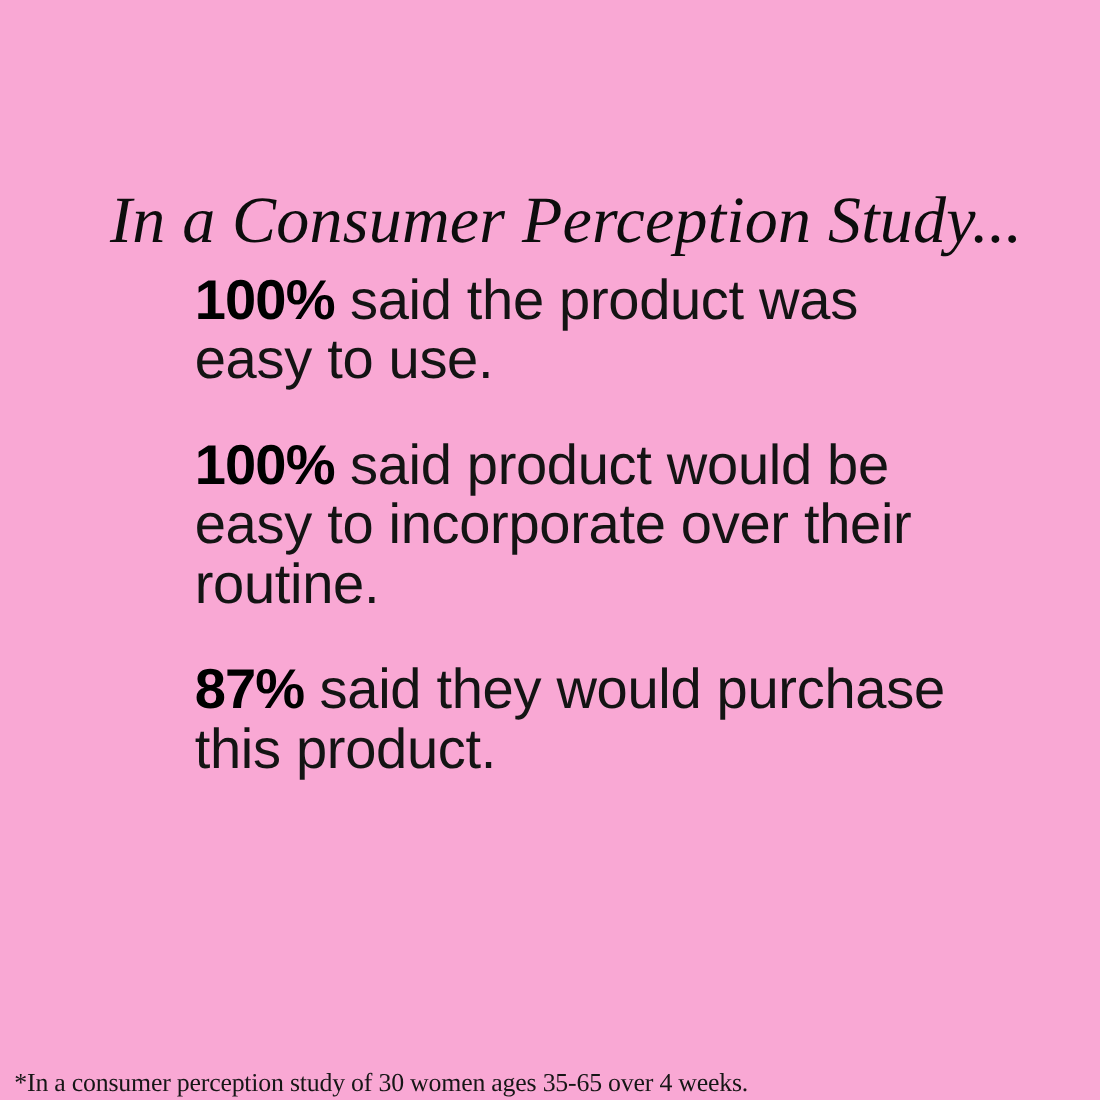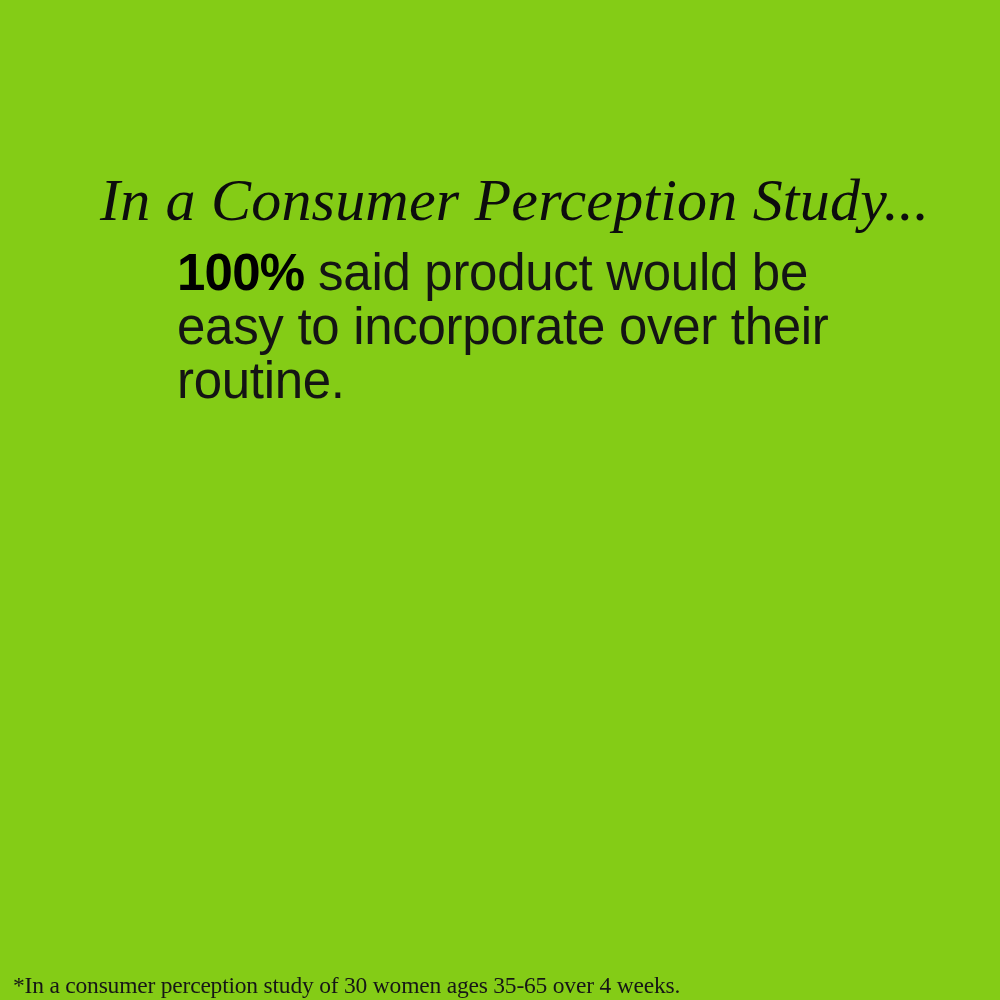--- a/index.html
+++ b/index.html
@@ -10,21 +10,21 @@
   }
   body {
     font-family: "Liberation Sans", sans-serif;
     -webkit-font-smoothing: antialiased;
   }
 
   .canvas {
     position: relative;
     width: 1000px;
     height: 1000px;
-    background: #84cc16;
+    background: #f9a8d4;
     overflow: hidden;
     box-sizing: border-box;
   }
 
   
   .headline {
     position: absolute;
     left: 100px;
     top: 126px;
     width: 810px;
@@ -86,24 +86,30 @@
 </style>
 </head>
 <body>
 
 <div class="canvas">
 
   <h1 class="headline">In a Consumer Perception Study...</h1>
 
   <div class="stats">
 
+    <p class="stat-block">
+      <span class="stat-value">100%</span><span class="stat-text"> said the product was easy to use.</span>
+    </p>
 
     <p class="stat-block">
       <span class="stat-value">100%</span><span class="stat-text"> said product would be easy to incorporate over their routine.</span>
     </p>
 
 
+    <p class="stat-block">
+      <span class="stat-value">87%</span><span class="stat-text"> said they would purchase this product.</span>
+    </p>
 
   </div>
 
   <p class="footnote">*In a consumer perception study of 30 women ages 35-65 over 4 weeks.</p>
 
 </div>
 
 </body></html>

